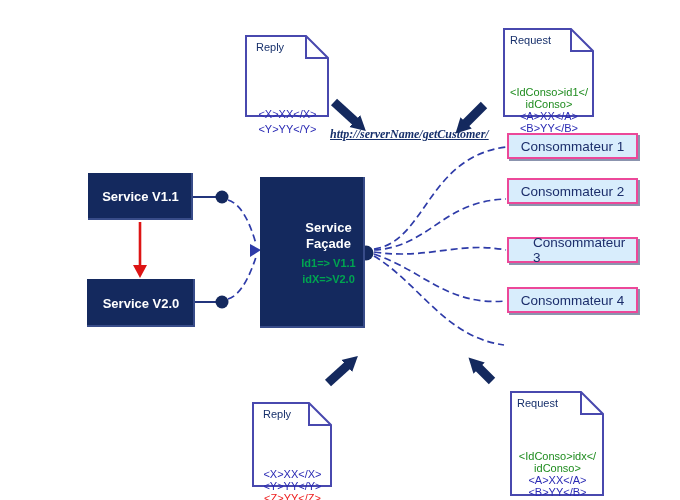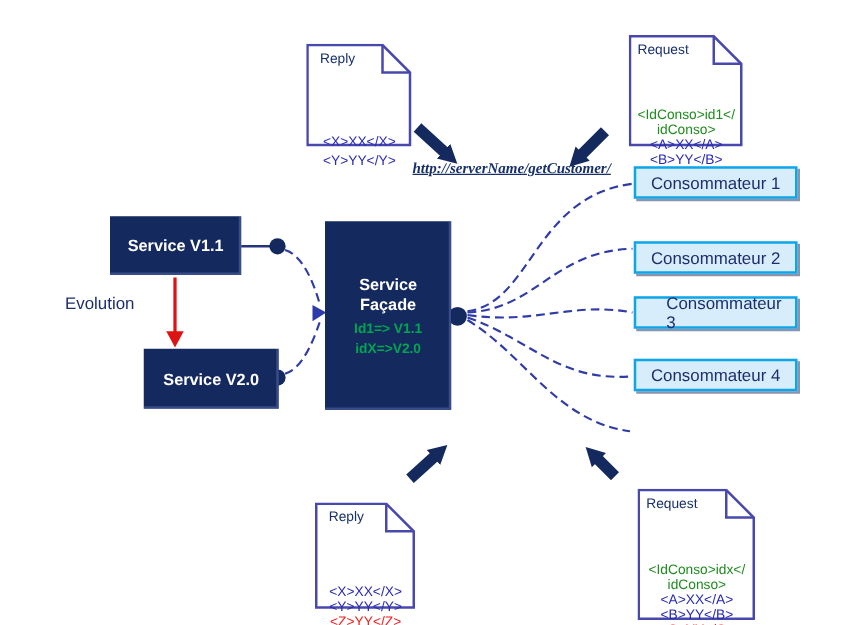--- a/index.html
+++ b/index.html
@@ -17,21 +17,21 @@
     font-size:13px;box-shadow:inset -2px -2px 0 rgba(100,120,190,.45);font-weight:bold;
   }
   .facade-box{flex-direction:column;line-height:16px;}
   .facade-title{font-size:13px;color:#fff;}
   .facade-map{font-size:11px;color:#00a550;line-height:14px;margin-top:2px;}
   .facade-map.first{margin-top:4px;}
 
   
   .consumer{
     position:absolute;left:507px;width:131px;height:26px;z-index:2;
-    background:#d8edfc;border:2px solid #0ea5e9;box-sizing:border-box;
+    background:#d8edfc;border:2px solid #ec4899;box-sizing:border-box;
     box-shadow:2px 2px 0 rgba(23,42,94,.5);
     display:flex;align-items:center;justify-content:center;
     font-size:13.5px;color:#1c2e6b;
   }
 
   
   .evolution{
     position:absolute;left:52px;top:235px;width:92px;z-index:2;
     font-size:13.5px;color:#1c2e6b;
   }
@@ -96,39 +96,38 @@
     <line x1="328" y1="383" x2="349" y2="364" stroke="#14295e" stroke-width="9" marker-end="url(#bigArrow)"></line>
     <line x1="492" y1="381" x2="477" y2="366" stroke="#14295e" stroke-width="9" marker-end="url(#bigArrow)"></line>
 
     <line x1="140" y1="222" x2="140" y2="266" stroke="#dd1414" stroke-width="2.6" marker-end="url(#redArrow)"></line>
   </svg>
 
   <div class="navy-box" style="left:88px;top:173px;width:105px;height:47px;">
     <span>Service V1.1</span>
   </div>
 
-  <div class="navy-box" style="left:87px;top:279px;width:108px;height:48px;margin-left:28px;">
+  <div class="navy-box" style="left:87px;top:279px;width:108px;height:48px;">
     <span>Service V2.0</span>
   </div>
 
-  <div class="evolution">Evolution</div>
 
-  <div class="navy-box facade-box" style="left:260px;top:177px;width:101px;height:151px;">
+  <div class="navy-box facade-box" style="left:260px;top:177px;width:73px;height:151px;padding-left:32px;">
     <div class="facade-title">Service</div>
     <div class="facade-title">Façade</div>
     <div class="facade-map first">Id1=&gt; V1.1</div>
     <div class="facade-map">idX=&gt;V2.0</div>
   </div>
 
   <div class="url">http://serverName/getCustomer/</div>
 
   <div class="consumer" style="top:133px;">
     <span>Consommateur 1</span>
   </div>
-  <div class="consumer" style="top:193px;">
+  <div class="consumer" style="top:178px;">
     <span>Consommateur 2</span>
   </div>
   <div class="consumer" style="top:237px;padding-left:24px;">
     <span>Consommateur 3</span>
   </div>
   <div class="consumer" style="top:287px;">
     <span>Consommateur 4</span>
   </div>
 
   <div class="doc reply-top" style="left:245px;top:35px;width:85px;height:83px;">

